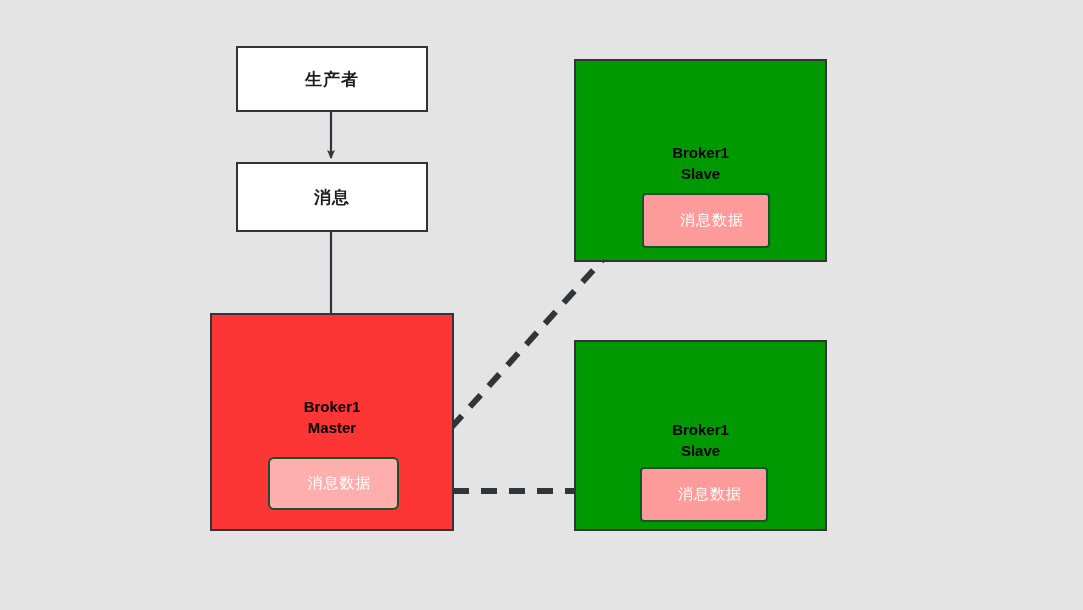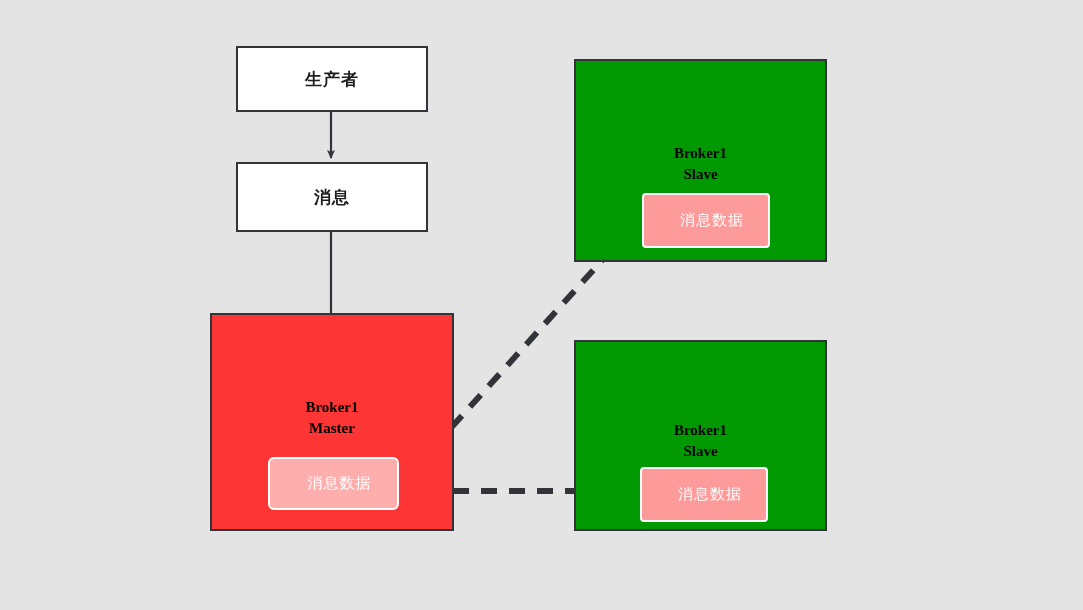--- a/index.html
+++ b/index.html
@@ -10,21 +10,20 @@
     width: 1083px;
     height: 610px;
     background: #e4e4e4;
     font-family: "Liberation Sans", "DejaVu Sans", sans-serif;
     overflow: hidden;
   }
   #canvas {
     position: relative;
     width: 1083px;
     height: 610px;
-    font-family: Liberation Serif, serif;
   }
   .svg-layer {
     position: absolute;
     left: 0;
     top: 0;
     width: 1083px;
     height: 610px;
     pointer-events: none;
   }
   .node {
@@ -57,21 +56,21 @@
     text-align: center;
     color: #000000;
     font-size: 15px;
     font-weight: bold;
     line-height: 1.37;
     white-space: pre-line;
   }
   .inner-box {
     position: absolute;
     box-sizing: border-box;
-    border: 2px solid #ffffff;
+    border: 2px solid #14532d;
     border-radius: 6px;
     display: flex;
     align-items: center;
     justify-content: center;
     padding-left: 12px;
   }
   .inner-box .inner-label {
     color: #ffffff;
     font-size: 15px;
     font-weight: normal;

